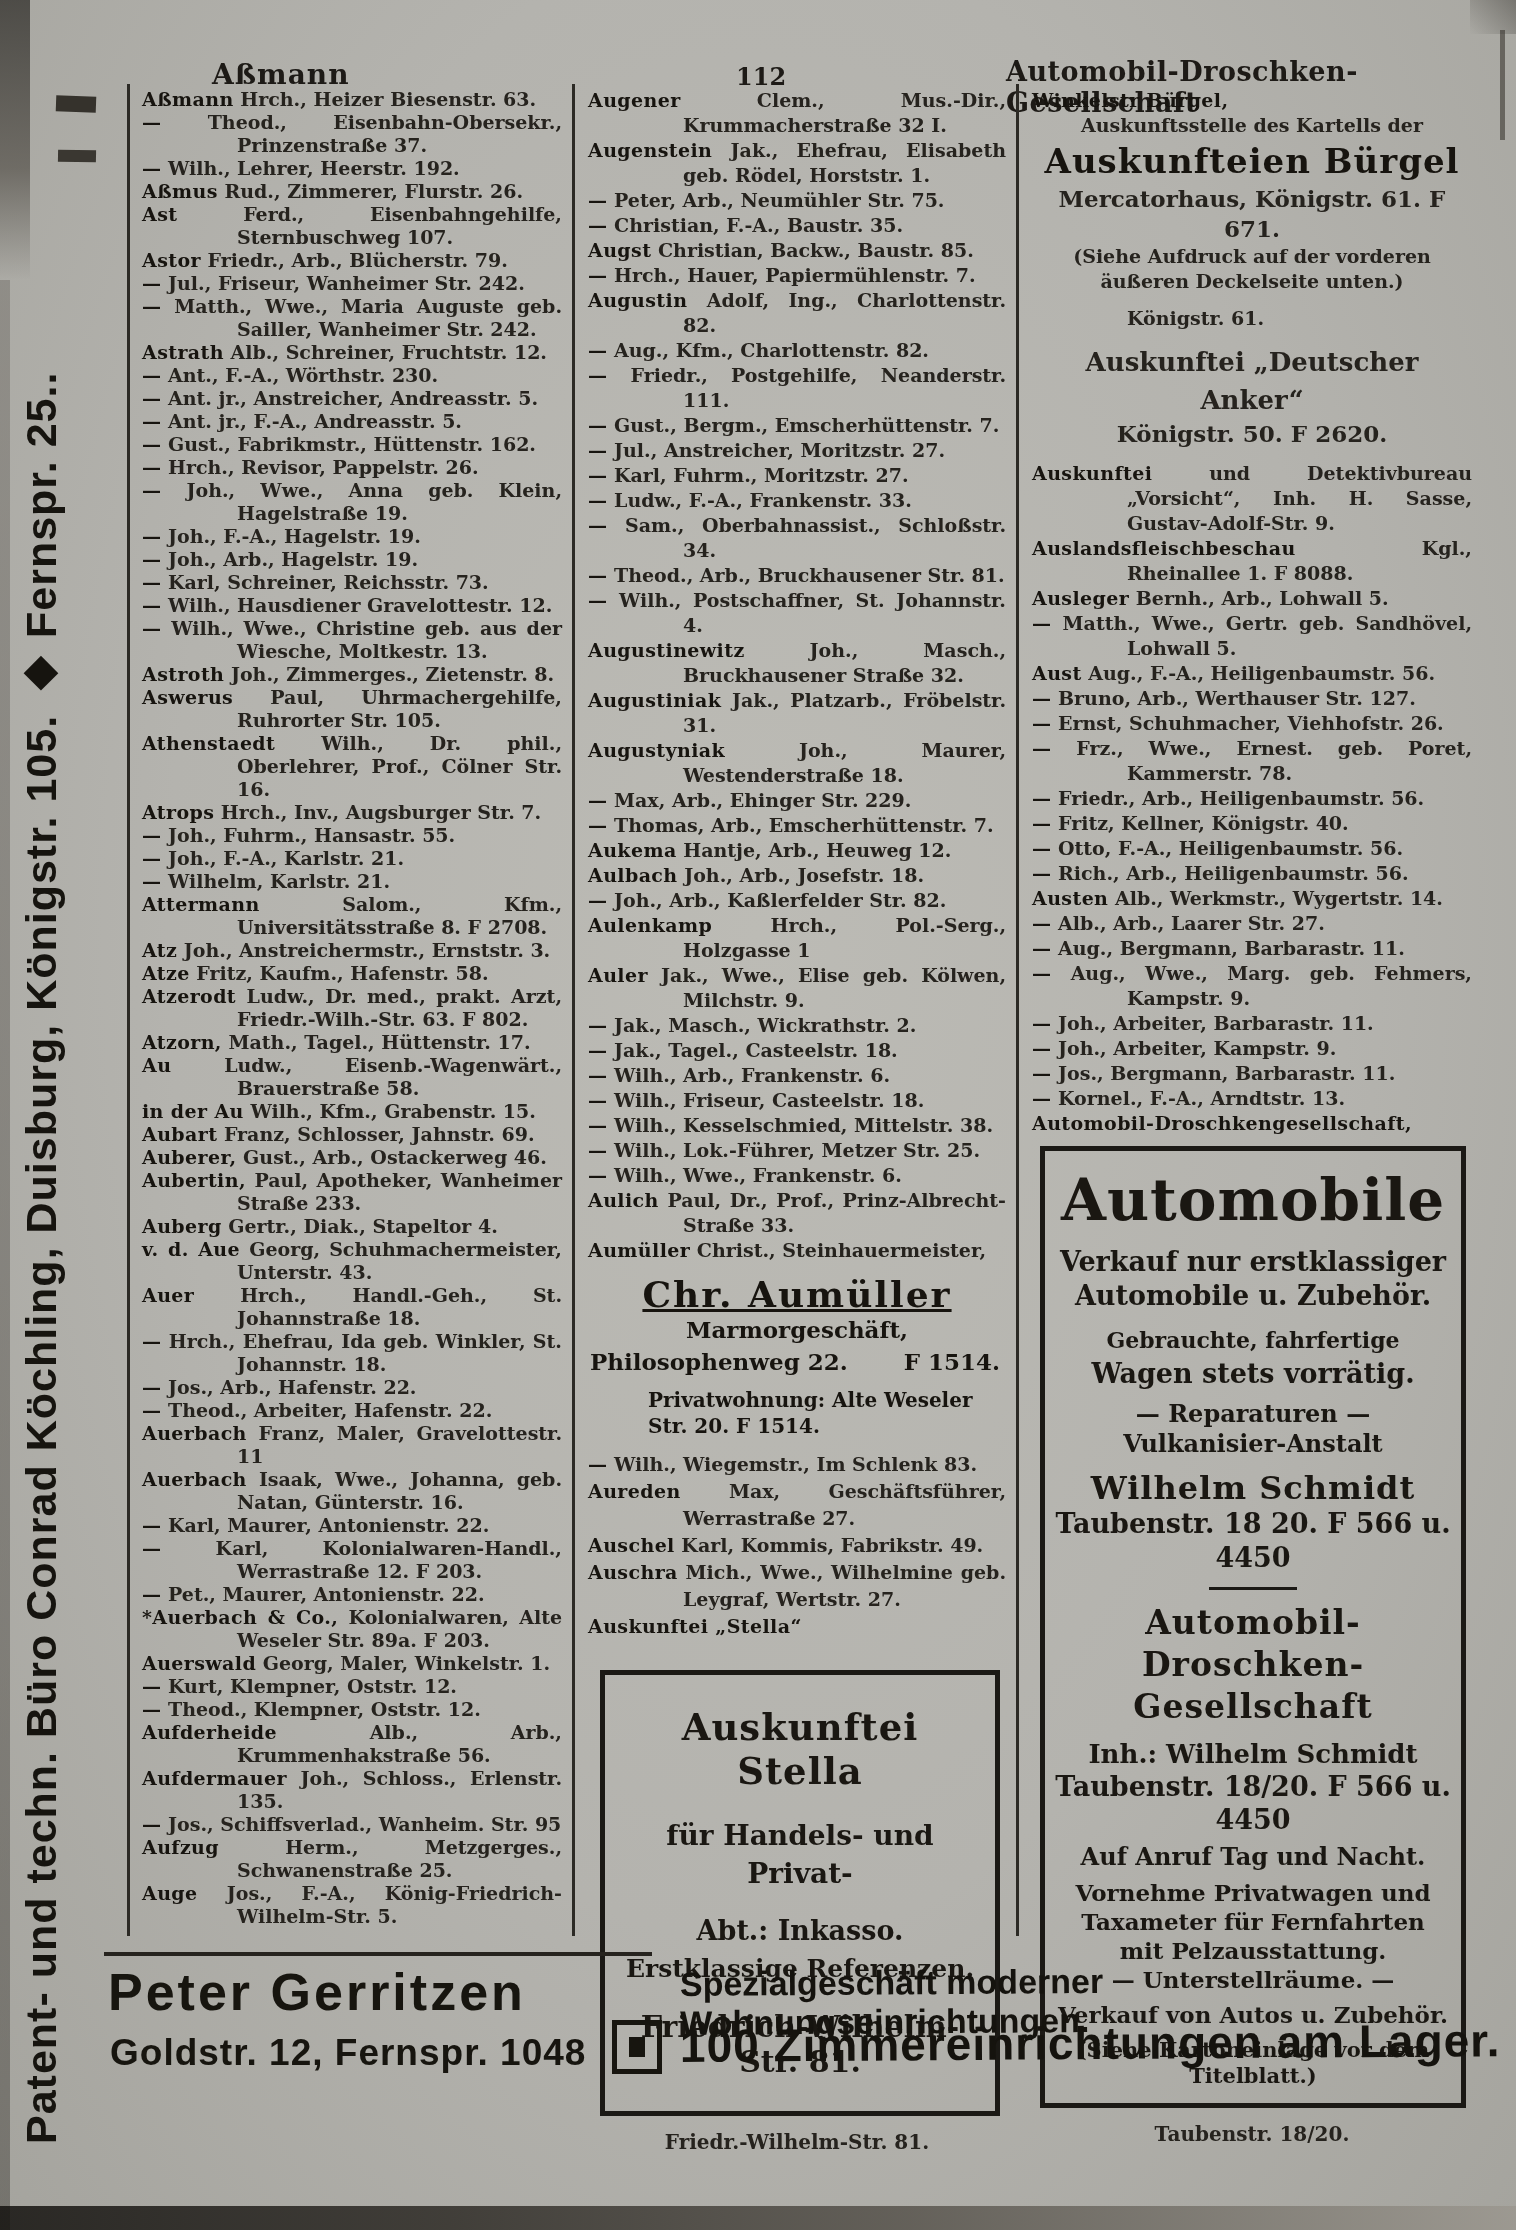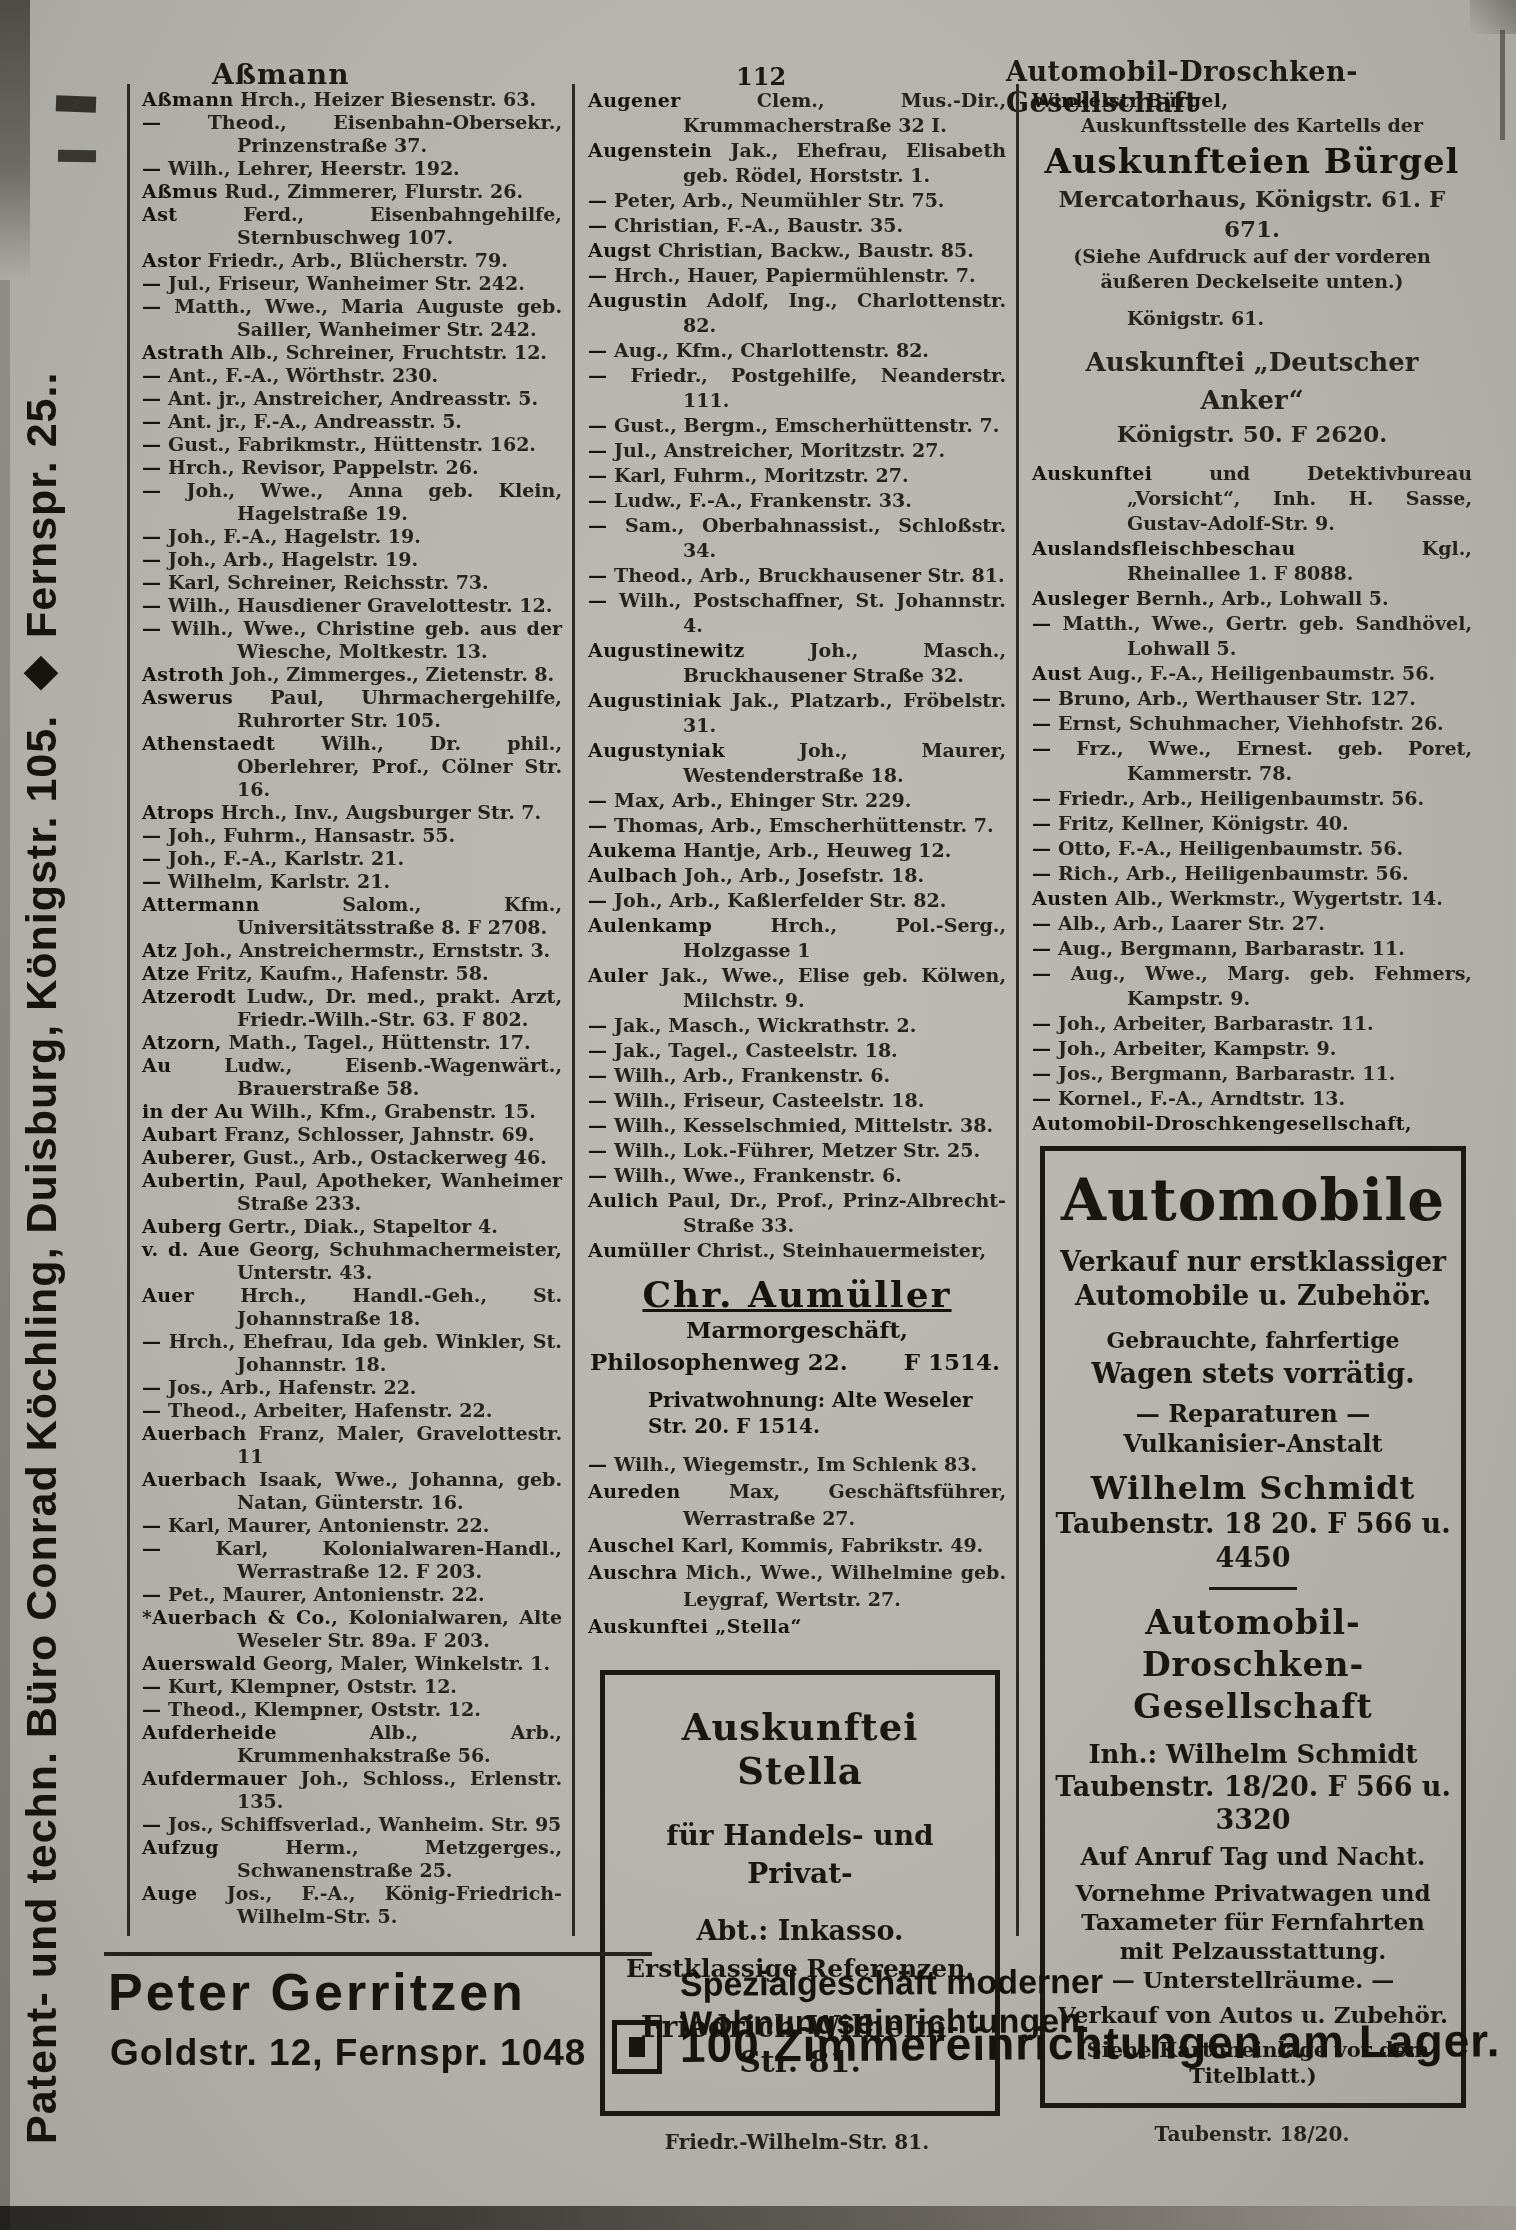--- a/index.html
+++ b/index.html
@@ -279,21 +279,21 @@
     <div class="at-l3">Gebrauchte, fahrfertige</div>
     <div class="at-l4">Wagen stets vorrätig.</div>
     <div class="at-l5">— Reparaturen —</div>
     <div class="at-l6">Vulkanisier-Anstalt</div>
     <div class="at-name">Wilhelm Schmidt</div>
     <div class="at-addr">Taubenstr. 18 20. F 566 u. 4450</div>
     <div class="divider"></div>
     <div class="ad2-t1">Automobil-Droschken-</div>
     <div class="ad2-t2">Gesellschaft</div>
     <div class="ad2-inh">Inh.: Wilhelm Schmidt</div>
-    <div class="ad2-addr">Taubenstr. 18/20. F 566 u. 3320</div>
+    <div class="ad2-addr">Taubenstr. 18/20. F 566 u. 4450</div>
     <div class="ad2-l1">Auf Anruf Tag und Nacht.</div>
     <div class="ad2-l2">Vornehme Privatwagen und</div>
     <div class="ad2-l3">Taxameter für Fernfahrten</div>
     <div class="ad2-l4">mit Pelzausstattung.</div>
     <div class="ad2-l5">— Unterstellräume. —</div>
     <div class="ad2-l6">Verkauf von Autos u. Zubehör.</div>
     <div class="ad2-l7">(Siehe Kartoneinlage vor dem</div>
     <div class="ad2-l8">Titelblatt.)</div>
   </div>
   <div class="caption">Taubenstr. 18/20.</div>

